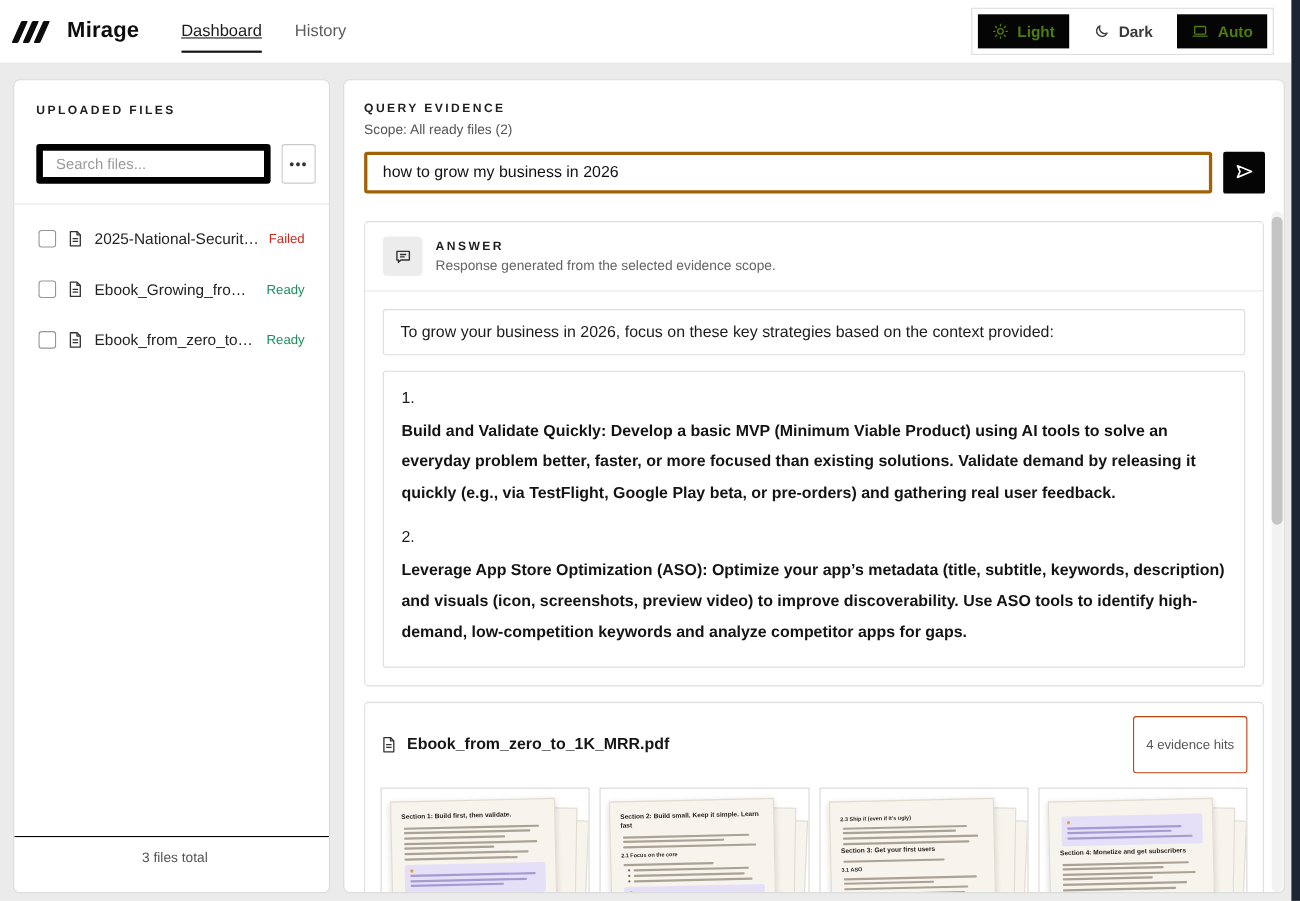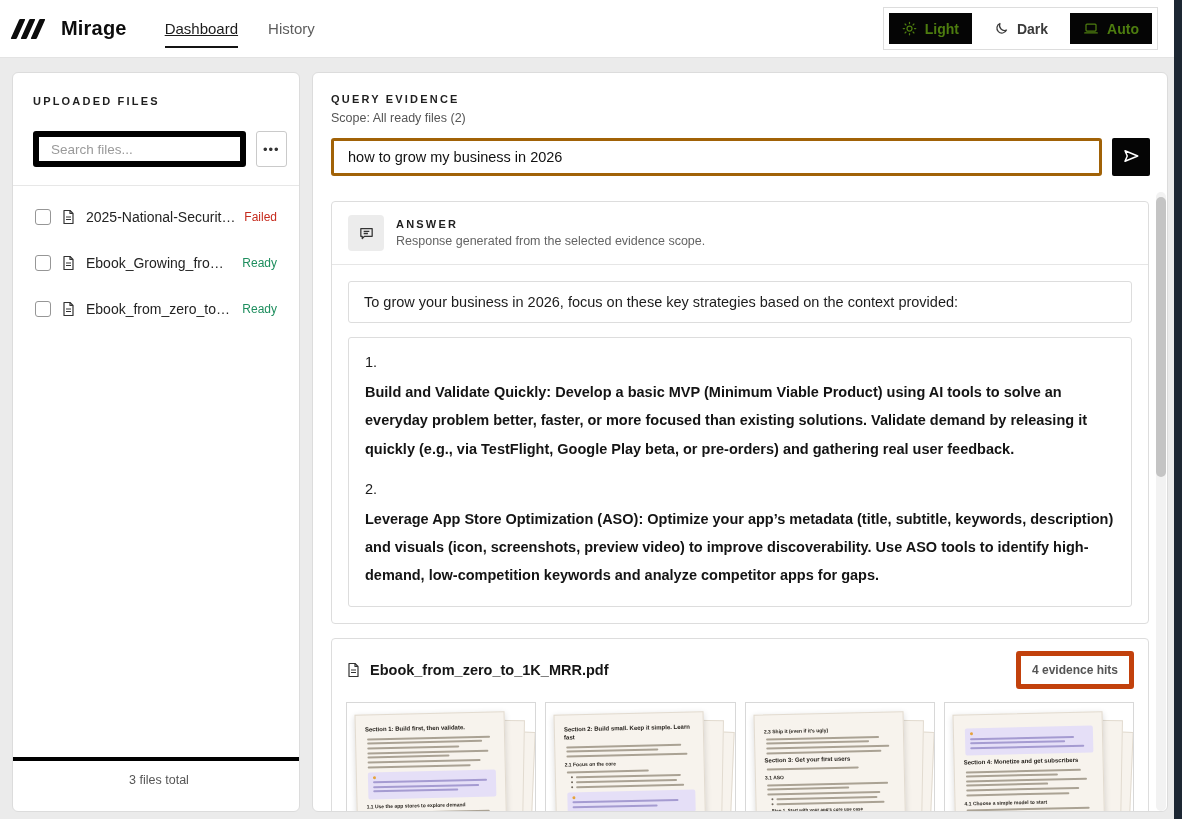--- a/index.html
+++ b/index.html
@@ -46,21 +46,21 @@
   .more-btn { width:36px; height:36px; border:1px solid #cacaca; border-radius:3px; background:#fff; color:#333;
     display:flex; align-items:center; justify-content:center; font-size:13px; letter-spacing:1px; cursor:pointer; font-family:inherit; }
   .divider { border-top:1px solid #e7e7e7; }
   .file-list { padding:8px 14px 0 14px; }
   .file-row { display:flex; align-items:center; gap:10px; padding:15px 8px; cursor:pointer; }
   .checkbox { width:16px; height:16px; border:1.5px solid #969696; border-radius:3px; background:#fff; flex:0 0 auto; }
   .file-icon { display:flex; flex:0 0 auto; }
   .file-name { flex:1; font-size:14px; color:#232323; white-space:nowrap; overflow:hidden; }
   .file-status { font-size:12px; flex:0 0 auto; }
   .spacer { flex:1; }
-  .sidebar-foot { border-top:4px solid #000000; padding:12px 8px 14px 14px; }
+  .sidebar-foot { border-top:1px solid #000000; padding:12px 8px 14px 14px; }
   .files-total { text-align:center; font-size:12.5px; color:#565656; margin-bottom:10px; }
   .upload-btn { width:100%; height:38px; background:#050505; color:#fff; border:none; border-radius:3px;
     font-size:14px; font-weight:bold; display:flex; align-items:center; justify-content:center; gap:10px; cursor:pointer; font-family:inherit; }
 
   
   .main {
     position:absolute; left:312px; top:72px; width:856px; height:740px;
     background:#fff; border:1px solid #dcdcdc; border-radius:6px;
     padding:20px 0 0 18px; display:flex; flex-direction:column; overflow:hidden;
   }
@@ -81,21 +81,21 @@
   .answer-body { padding:16px; }
   .intro-box { border:1px solid #dddddd; border-radius:3px; padding:12px 15px; font-size:14.5px; color:#1c1c1c; }
   .list-box { border:1px solid #dddddd; border-radius:3px; padding:16px; margin-top:14px; }
   .item-num { font-size:14.5px; color:#1c1c1c; margin-bottom:8px; }
   .item-text { font-size:14.5px; font-weight:bold; color:#141414; line-height:1.95; }
   .answer-item + .answer-item { margin-top:18px; }
 
   .evidence-card { border:1px solid #dddddd; border-radius:4px; background:#fff; margin-top:14px; padding:12px 14px; }
   .evidence-head { display:flex; align-items:center; gap:9px; }
   .evidence-name { flex:1; font-size:14.5px; font-weight:bold; color:#161616; }
-  .hits-badge { border:5px solid #c2410c; border-radius:3px; padding:7px 11px; font-size:12px; color:#555; background:#fff;font-weight:bold; }
+  .hits-badge { border:1px solid #c2410c; border-radius:3px; padding:18px 11px; font-size:12px; color:#555; background:#fff; }
   .thumb-row { display:flex; gap:9px; margin-top:13px; }
   .thumb-card { flex:1; height:225px; border:1px solid #d8d8d8; background:#fff; position:relative; overflow:hidden; cursor:pointer; }
   .pg { position:absolute; background:#f7f3ed; border:1px solid #e2dbd0; }
   .pg.back2 { top:26px; left:42px; right:4px; bottom:-28px; transform:rotate(2.4deg); }
   .pg.back1 { top:16px; left:26px; right:12px; bottom:-18px; transform:rotate(1deg); }
   .pg.front { top:10px; left:10px; right:28px; bottom:-8px; transform:rotate(-1.3deg);
     box-shadow:0 2px 6px rgba(0,0,0,0.16); padding:9px 9px; overflow:hidden; }
   .tb-h1 { font-size:6px; font-weight:bold; color:#1f1b16; margin:2px 0 4px 0; line-height:1.3; }
   .tb-h2 { font-size:5px; font-weight:bold; color:#2a2620; margin:4px 0 2px 0; line-height:1.3; }
   .tb-step { font-size:4.5px; font-weight:bold; color:#2a2620; margin:3px 0 2px 6px; }

